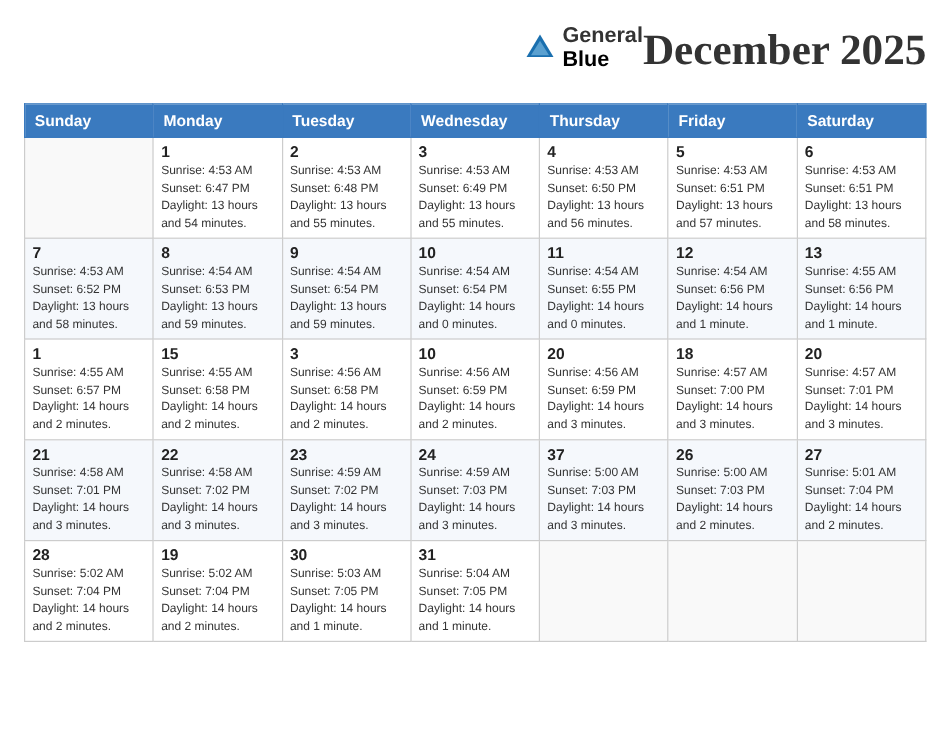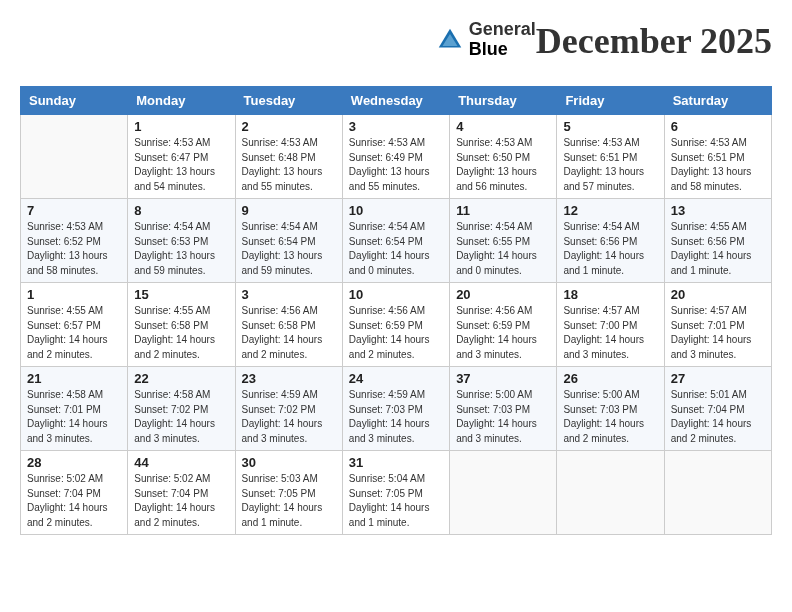--- a/index.html
+++ b/index.html
@@ -233,21 +233,21 @@
           <div class="day-number">27</div>
           <div class="day-info">Sunrise: 5:01 AM<br>Sunset: 7:04 PM<br>Daylight: 14 hours<br>and 2 minutes.</div>
         </td>
       </tr>
       <tr>
         <td>
           <div class="day-number">28</div>
           <div class="day-info">Sunrise: 5:02 AM<br>Sunset: 7:04 PM<br>Daylight: 14 hours<br>and 2 minutes.</div>
         </td>
         <td>
-          <div class="day-number">44</div>
+          <div class="day-number">19</div>
           <div class="day-info">Sunrise: 5:02 AM<br>Sunset: 7:04 PM<br>Daylight: 14 hours<br>and 2 minutes.</div>
         </td>
         <td>
           <div class="day-number">30</div>
           <div class="day-info">Sunrise: 5:03 AM<br>Sunset: 7:05 PM<br>Daylight: 14 hours<br>and 1 minute.</div>
         </td>
         <td>
           <div class="day-number">31</div>
           <div class="day-info">Sunrise: 5:04 AM<br>Sunset: 7:05 PM<br>Daylight: 14 hours<br>and 1 minute.</div>
         </td>

